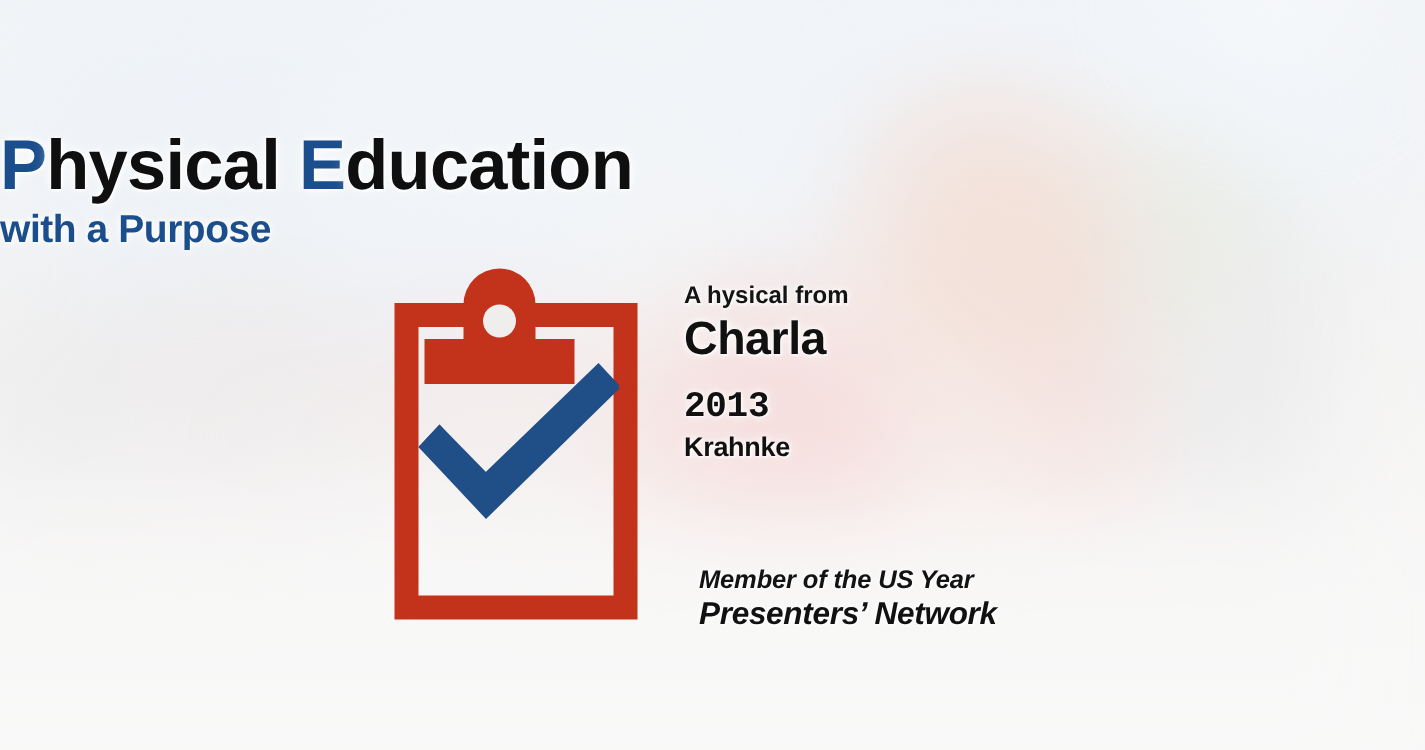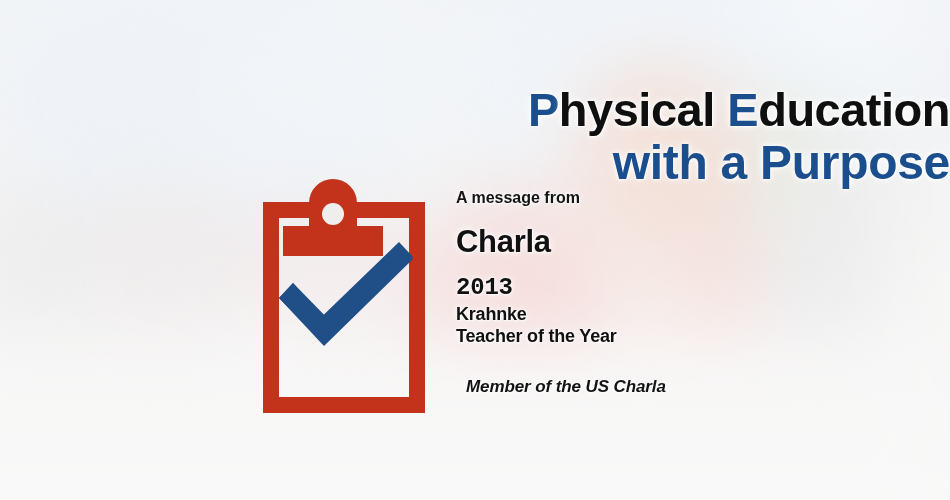--- a/index.html
+++ b/index.html
@@ -50,38 +50,38 @@
       rgba(255,255,255,.46) 72%,
       rgba(255,255,255,.62) 100%);
   }
 
   
   .headline-block {
     position: absolute;
     left: 0;
     top: 86px;
     width: 950px;
-    text-align: right;
+    text-align: left;
   }
   .title-1 {
     font-size: 47px;
     font-weight: bold;
     letter-spacing: -0.5px;
     line-height: 1.0;
     color: #0f0f0f;
     text-shadow:
       0 0 5px rgba(255,255,255,.95),
       0 0 10px rgba(255,255,255,.85),
       1px 1px 0 rgba(255,255,255,.6);
     white-space: nowrap;
   }
   .title-1 .accent { color: #1b4e8c; }
   .title-2 {
     margin-top: 6px;
-    font-size: 48px;
+    font-size: 26px;
     font-weight: bold;
     letter-spacing: -0.3px;
     line-height: 1.0;
     color: #1b4e8c;
     text-shadow:
       0 0 5px rgba(255,255,255,.95),
       0 0 10px rgba(255,255,255,.85),
       1px 1px 0 rgba(255,255,255,.6);
     white-space: nowrap;
   }
@@ -112,21 +112,21 @@
     font-weight: bold;
     color: #141414;
     line-height: 1.0;
   }
   .first-name {
     font-size: 31px;
     font-weight: bold;
     color: #111111;
     letter-spacing: -0.3px;
     line-height: 1.08;
-    margin-top: 19px;
+    margin-top: 3px;
   }
   .last-name {
     font-size: 18px;
     font-weight: bold;
     color: #111111;
     letter-spacing: -0.2px;
     line-height: 1.0;
     margin-top: 4px;
   }
   .award-year {
@@ -228,24 +228,24 @@
         <circle cx="78" cy="36" r="11" fill="#f0eeec"></circle>
       </g>
 
       <path d="M38 105 L24 120 L69 168 L69 168 L158 81 L144 67 L69 140 Z" fill="#204E87"></path>
       <path d="M24 120 L38 105 L82 150 L68 165 Z" fill="#204E87"></path>
       <path d="M68 166 L54 151 L144 64 L158 79 Z" fill="#204E87"></path>
     </svg>
   </div>
 
   <div class="info-col">
-    <div class="msg-from glow">A message from</div>
+    <div class="msg-from glow">A hysical from</div>
     <div class="first-name glow">Charla</div>
     <div class="award-year glow">2013</div>
     <div class="award-l1 glow">Krahnke</div>
-    <div class="award-l2 glow">Teacher of the Year</div>
   </div>
 
   <div class="network">
-    <div class="net-1 glow">Member of the US Charla</div>
+    <div class="net-1 glow">Member of the US Year</div>
+    <div class="net-2 glow">Presenters’ Network</div>
   </div>
 
 </div>
 
 </body></html>

